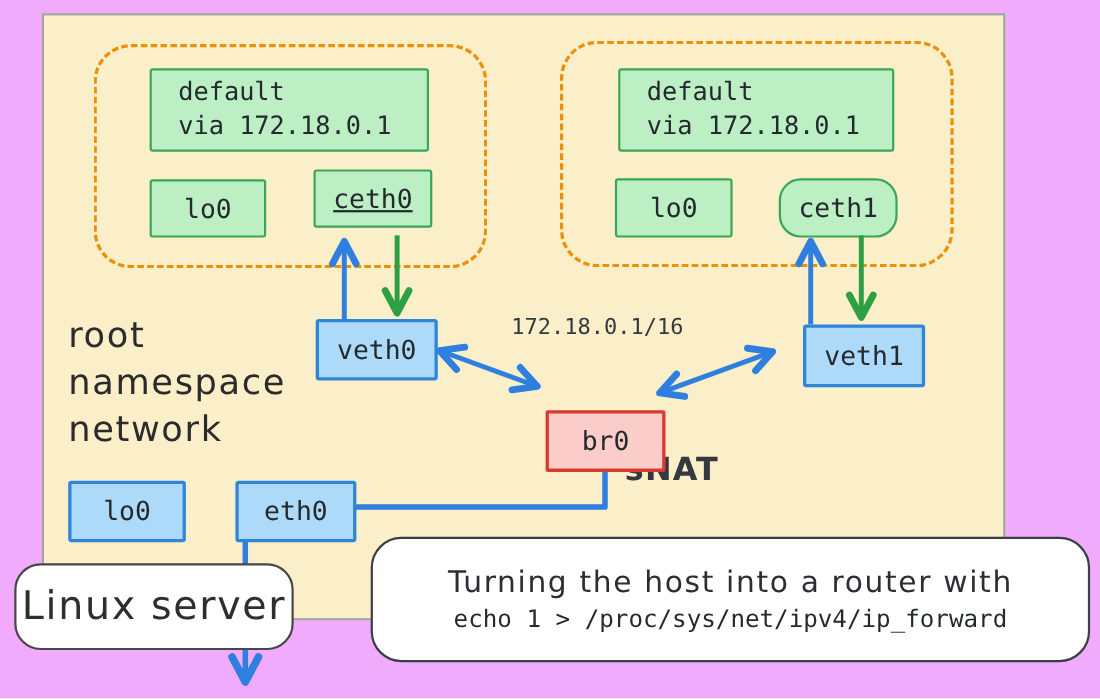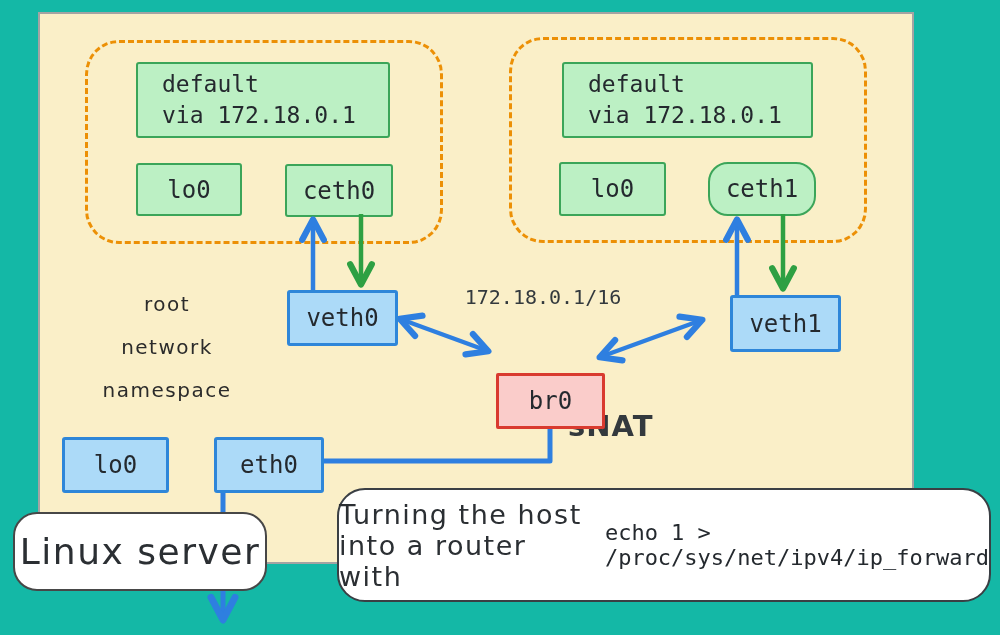--- a/index.html
+++ b/index.html
@@ -1,17 +1,17 @@
 <!DOCTYPE html>
 <html><head>
 <meta charset="utf-8">
 <style>
   html,body{margin:0;padding:0;background:#ffffff;}
   .canvas{
-    position:relative;width:1000px;height:635px;background:#14b8a6;overflow:hidden;
+    position:relative;width:1000px;height:635px;background:#f0abfc;overflow:hidden;
     font-family:"DejaVu Sans",sans-serif;
   }
   .mono{font-family:"DejaVu Sans Mono","Liberation Mono",monospace;}
   .hand{font-family:"DejaVu Sans","Liberation Sans",sans-serif;letter-spacing:1.5px;}
 
   
   .host-rect{
     position:absolute;left:38px;top:12px;width:872px;height:548px;
     background:#faefc8;border:2px solid #a3a3a3;z-index:1;
   }
@@ -28,21 +28,21 @@
   .gbox{
     position:absolute;background:#bcf0c4;border:2.5px solid #3ba559;border-radius:3px;
     color:#24292e;z-index:3;display:flex;align-items:center;justify-content:center;
     font-size:24px;
   }
   .route-box{flex-direction:column;align-items:flex-start;justify-content:center;
     padding-left:24px;box-sizing:border-box;font-size:23px;line-height:31px;}
   .route-left{left:136px;top:62px;width:254px;height:76px;}
   .route-right{left:562px;top:62px;width:251px;height:76px;}
   .lo-left{left:136px;top:163px;width:102px;height:49px;}
-  .ceth0-box{left:285px;top:164px;width:104px;height:49px;}
+  .ceth0-box{left:285px;top:154px;width:104px;height:49px;text-decoration:underline;}
   .lo-right{left:559px;top:162px;width:103px;height:50px;}
   .ceth1-box{left:708px;top:162px;width:104px;height:50px;border-radius:20px;}
 
   
   .bbox{
     position:absolute;background:#acdaf8;border:3px solid #2e86d9;border-radius:3px;
     color:#24292e;z-index:6;display:flex;align-items:center;justify-content:center;
     font-size:24px;
   }
   .veth0-box{left:287px;top:290px;width:105px;height:50px;}
@@ -62,36 +62,36 @@
   
   .ip-label{
     position:absolute;left:428px;top:285px;width:230px;text-align:center;
     font-size:20px;color:#33393d;z-index:3;
   }
   .snat-label{
     position:absolute;left:568px;top:409px;font-size:29px;font-weight:bold;
     color:#33393d;z-index:3;letter-spacing:1px;
   }
   .root-ns-label{
-    position:absolute;left:62px;top:283px;width:210px;text-align:center;
-    font-size:20px;line-height:43px;color:#2b2b2b;z-index:3;font-weight:500;
+    position:absolute;left:62px;top:283px;width:210px;text-align:left;
+    font-size:32px;line-height:43px;color:#2b2b2b;z-index:3;font-weight:500;
   }
 
   
   .arrows{position:absolute;left:0;top:0;width:1000px;height:635px;z-index:5;pointer-events:none;}
 
   
   .white-box{
     position:absolute;background:#ffffff;border:2.5px solid #474747;z-index:10;
     display:flex;align-items:center;justify-content:center;color:#2b2f33;
   }
   .server-box{left:13px;top:512px;width:250px;height:75px;border-radius:24px;font-size:36px;}
   .callout-box{
     left:337px;top:488px;width:650px;height:110px;border-radius:28px;
-    flex-direction:row;justify-content:center;gap:6px;border-color:#3a3f44;
+    flex-direction:column;justify-content:center;gap:6px;border-color:#3a3f44;
   }
   .callout-line1{font-size:27px;letter-spacing:1.5px;color:#2b2f33;}
   .callout-line2{font-size:22px;letter-spacing:0;color:#24292e;}
 </style>
 </head>
 <body>
 
 <div class="canvas">
 
   <div class="host-rect"></div>
@@ -115,22 +115,22 @@
   </div>
   <div class="gbox lo-right mono">
     <span>lo0</span>
   </div>
   <div class="gbox ceth1-box mono">
     <span>ceth1</span>
   </div>
 
   <div class="root-ns-label hand">
     <div>root</div>
+    <div>namespace</div>
     <div>network</div>
-    <div>namespace</div>
   </div>
   <div class="ip-label mono">172.18.0.1/16</div>
   <div class="snat-label">sNAT</div>
 
   <svg class="arrows" width="1000" height="635" viewBox="0 0 1000 635">
     <defs>
       <marker id="ab" viewBox="0 0 12 12" refX="9" refY="6" markerWidth="6.4" markerHeight="6.4" orient="auto-start-reverse">
         <path d="M2,1.5 L10.5,6 L2,10.5" fill="none" stroke="#2e7fe0" stroke-width="2.6" stroke-linecap="round" stroke-linejoin="round"></path>
       </marker>
       <marker id="ag" viewBox="0 0 12 12" refX="9" refY="6" markerWidth="6.4" markerHeight="6.4" orient="auto-start-reverse">

